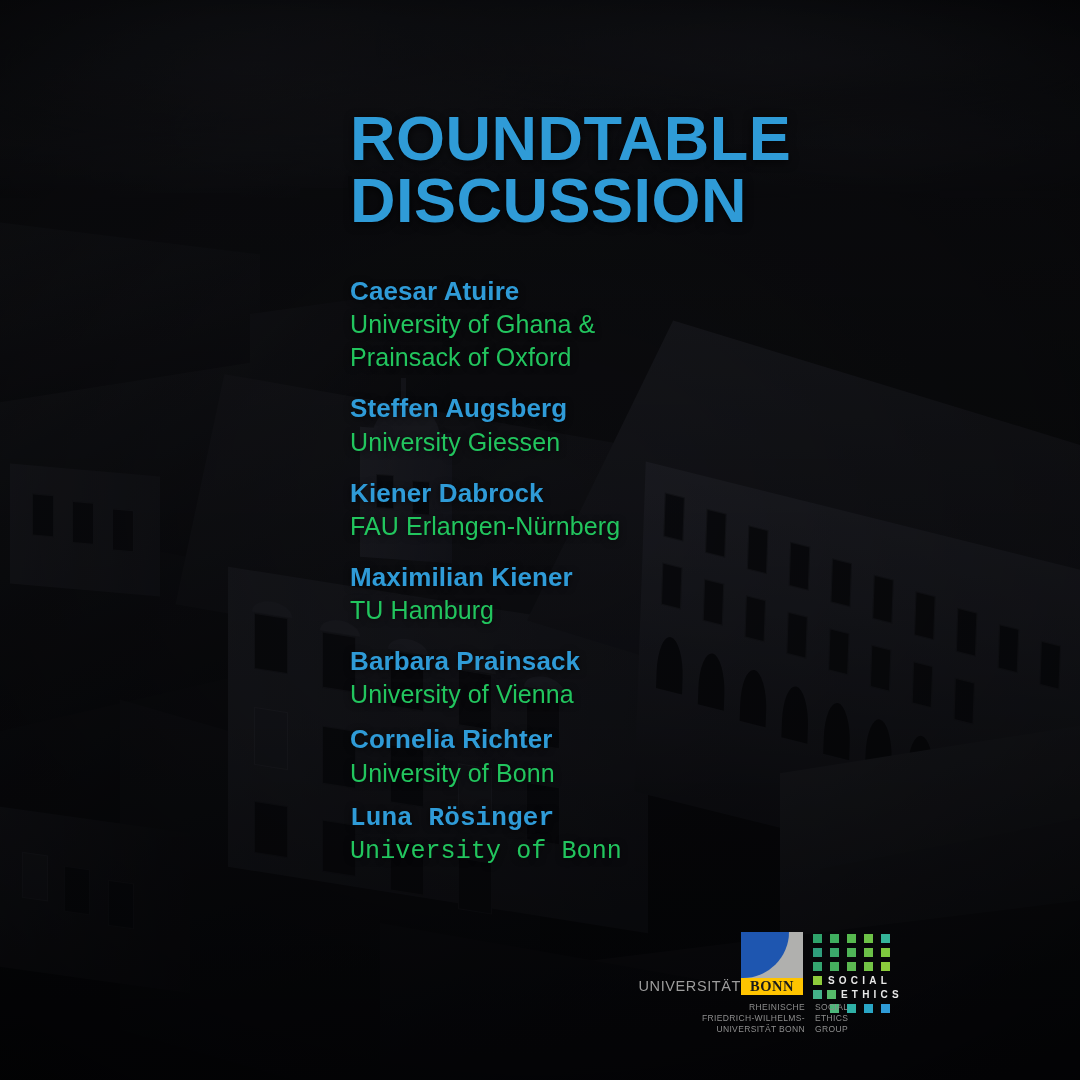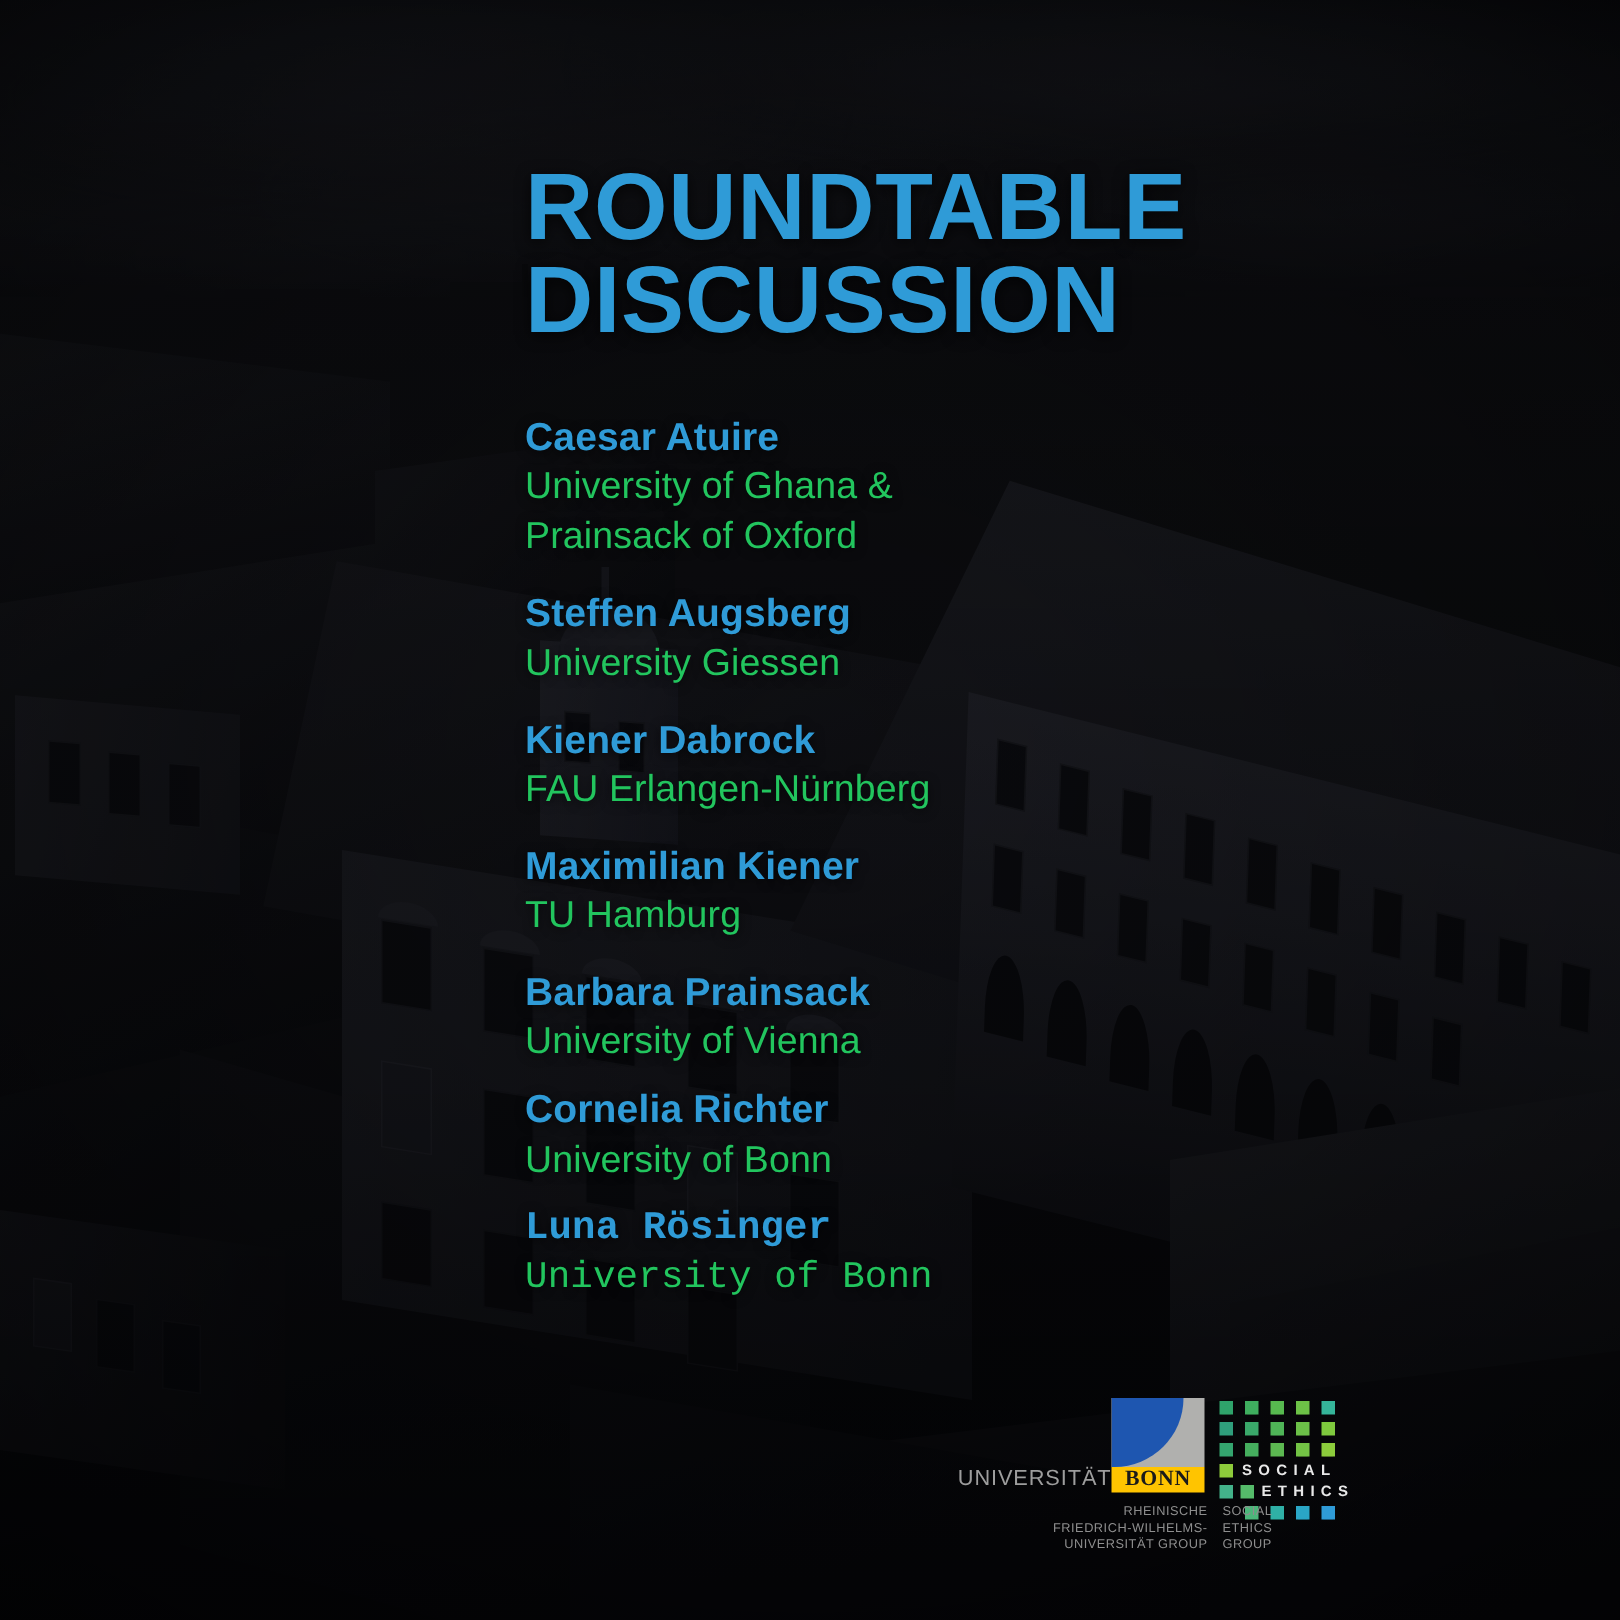--- a/index.html
+++ b/index.html
@@ -344,21 +344,21 @@
         <div class="ub-mark">
           <div class="ub-blue"></div>
         </div>
         <div class="ub-uni">UNIVERSITÄT</div>
         <div class="ub-bonnbox">
           <div class="ub-bonn">BONN</div>
         </div>
         <div class="ub-caption">
           <div>RHEINISCHE</div>
           <div>FRIEDRICH-WILHELMS-</div>
-          <div>UNIVERSITÄT GROUP</div>
+          <div>UNIVERSITÄT BONN</div>
         </div>
       </div>
 
       <div class="seg">
 
         <div class="fig" style="left:0px;  top:0px;  color:#2fa36b; background:#2fa36b;">
             <i></i>
             <b></b>
           </div>
         <div class="fig" style="left:17px; top:0px;  background:#3fae5f;">

